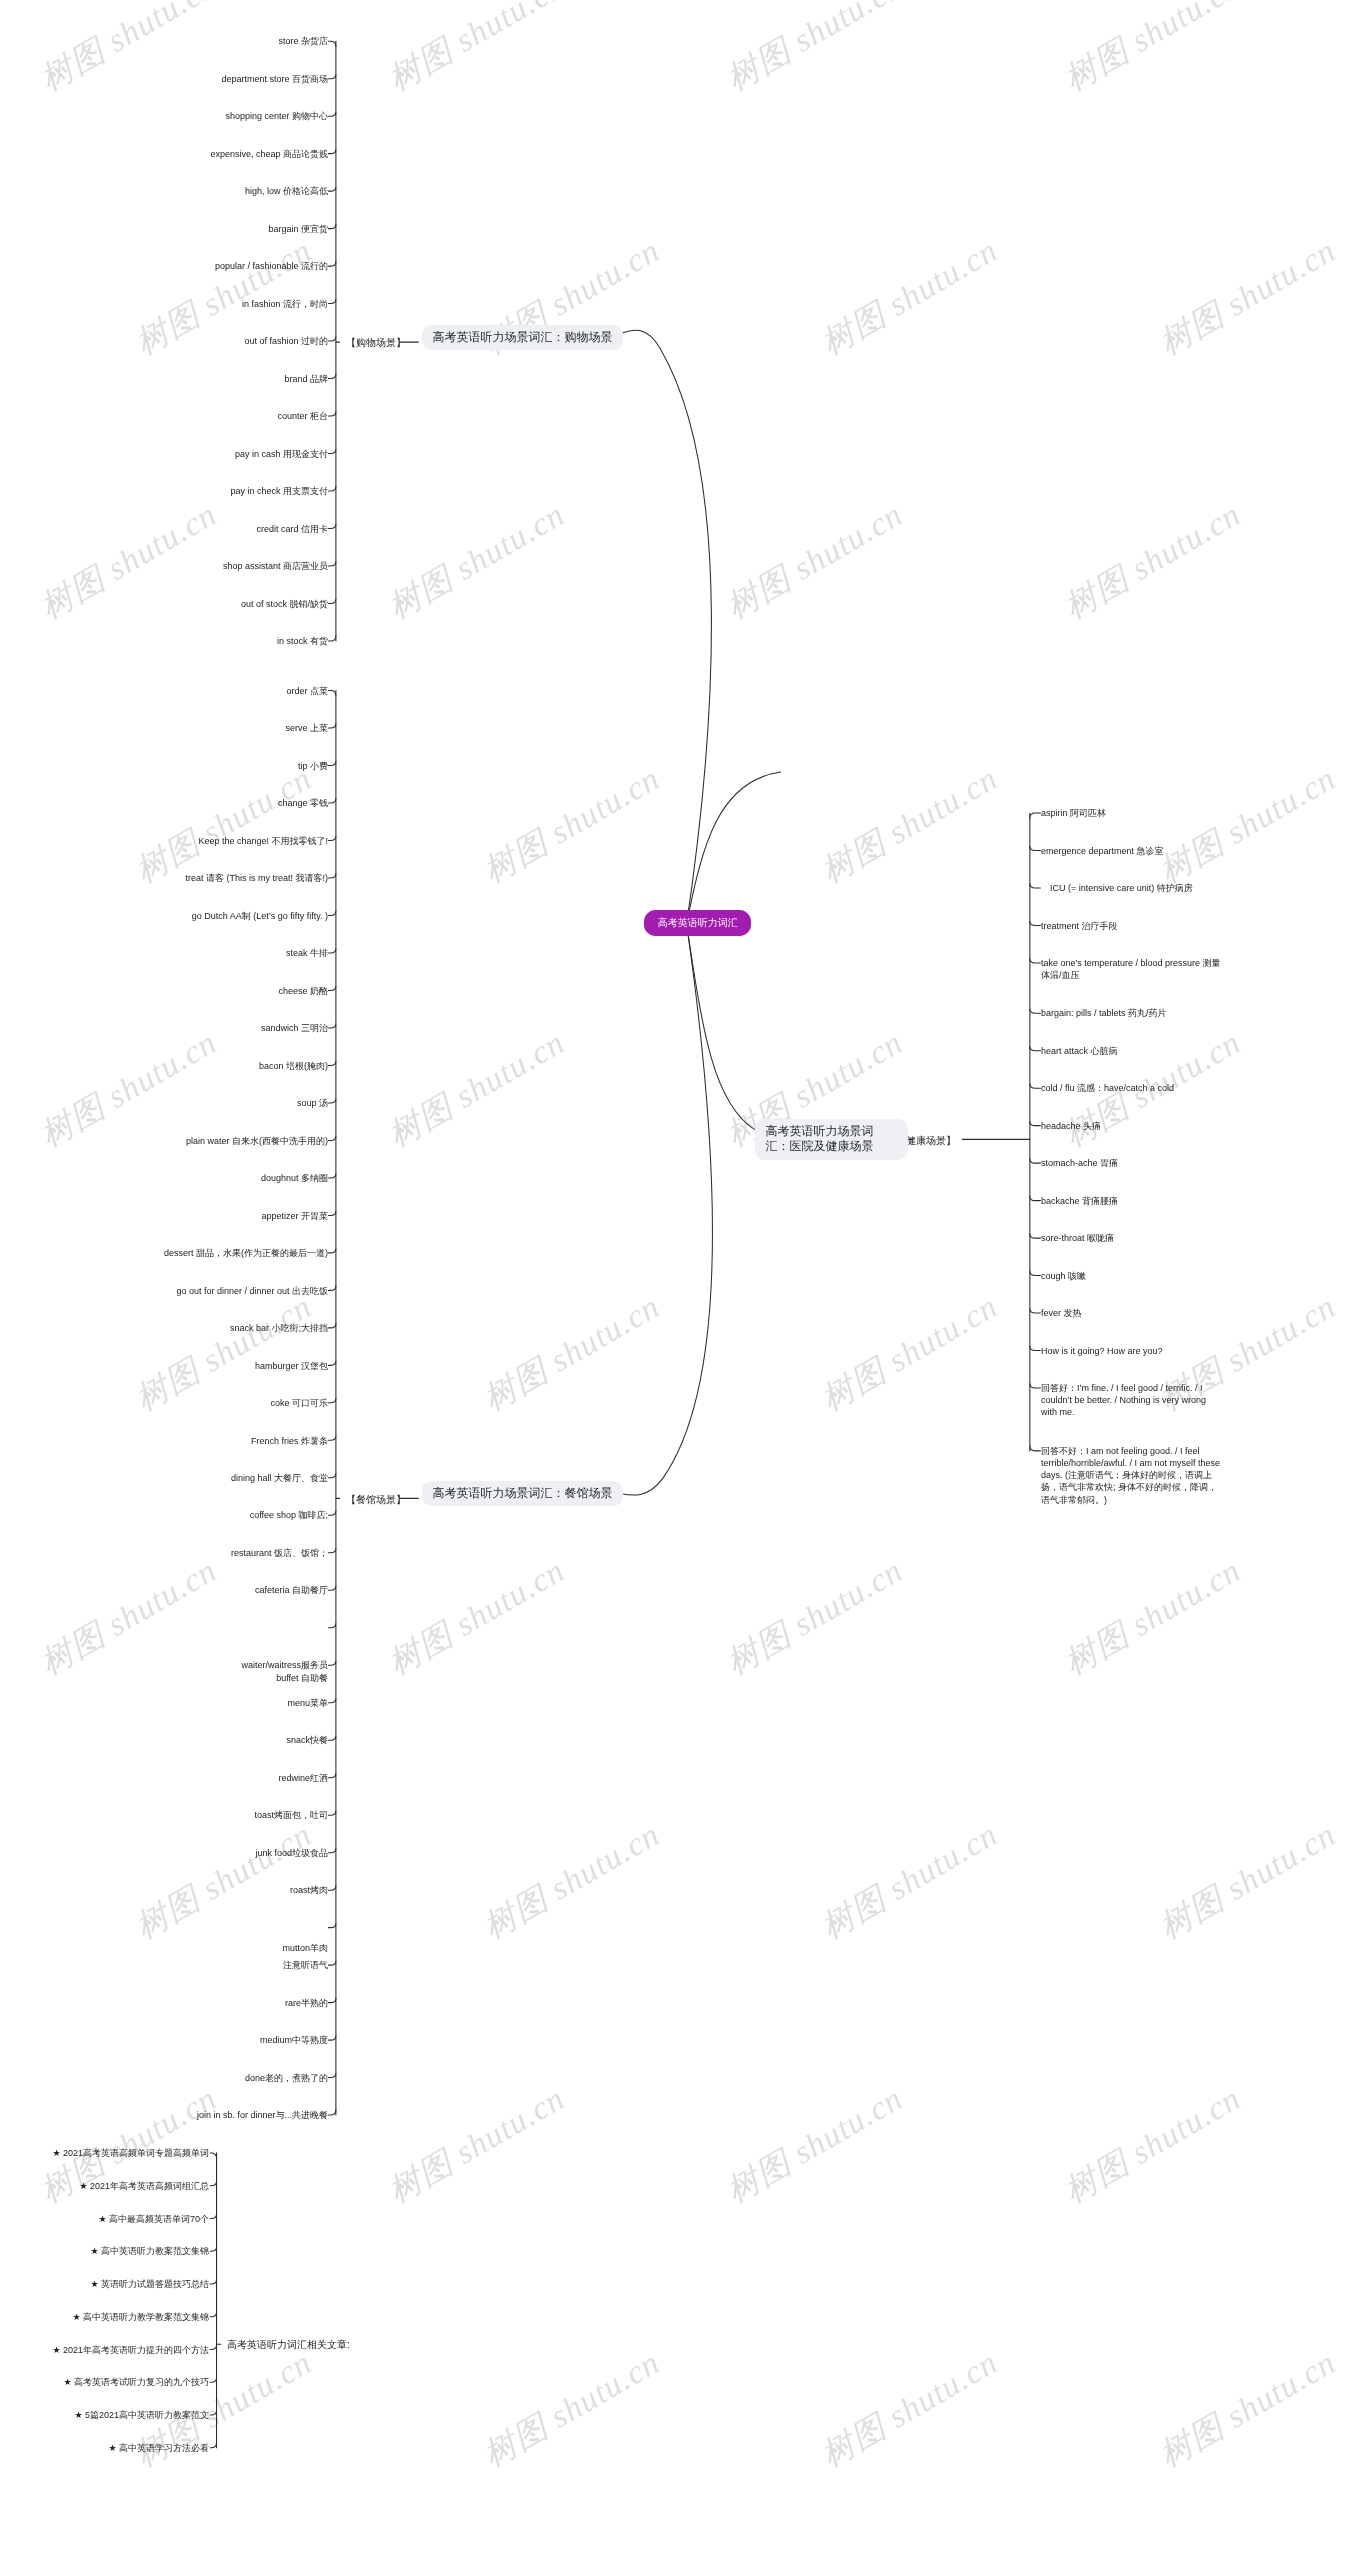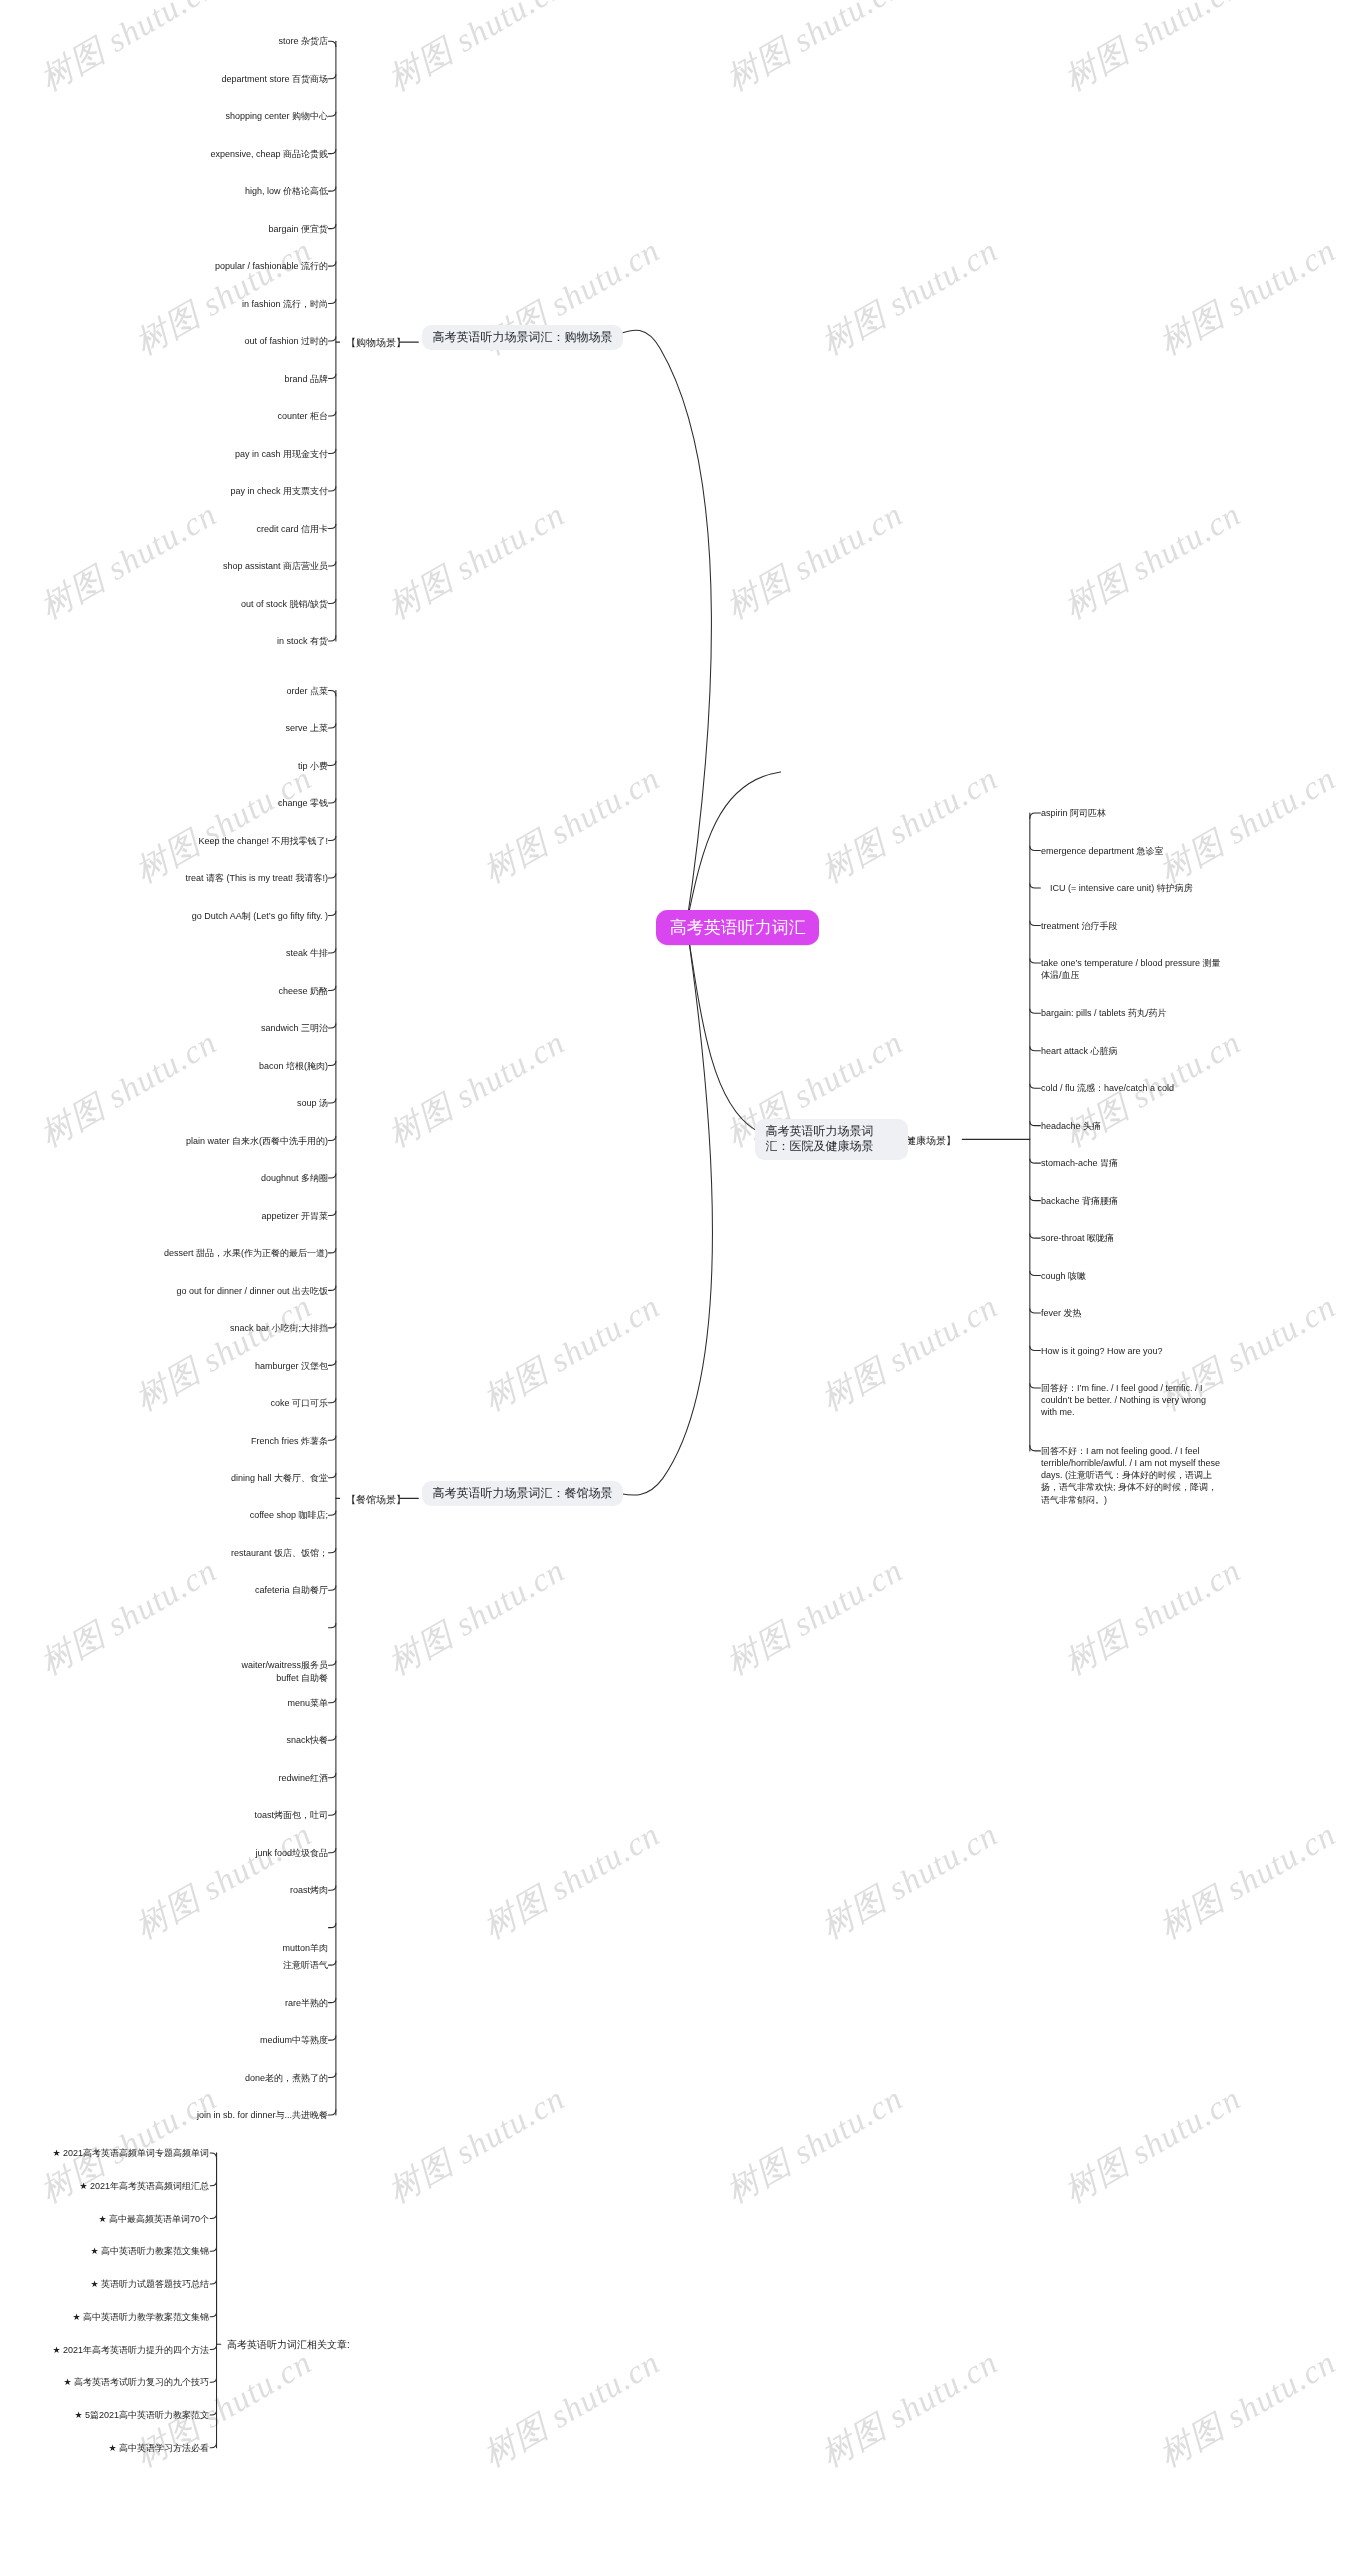--- a/index.html
+++ b/index.html
@@ -63,29 +63,28 @@
     padding: 4.8px 10.6px;
     font-size: 12px;
     color: #1f2328;
     line-height: 1.3;
   }
   .topic.two-line { width: 153px; white-space: normal; }
 
   
   .root {
     position: absolute;
-    background: #d946ef;
+    background: #a21caf;
     color: #ffffff;
     border-radius: 11.6px;
     padding: 5.8px 13.7px;
-    font-size: 17px;
+    font-size: 10px;
     font-weight: 400;
     white-space: nowrap;
     box-shadow: 0 0.5px 1.1px rgba(0,0,0,.10);
-    margin-left: 12px;
   }
   
   .note {
     position: absolute;
     background: #eef0f3;
     border-radius: 22px;
     padding: 12.7px 16px;
     width: 190px;
     font-size: 9px;
     line-height: 1.55;

